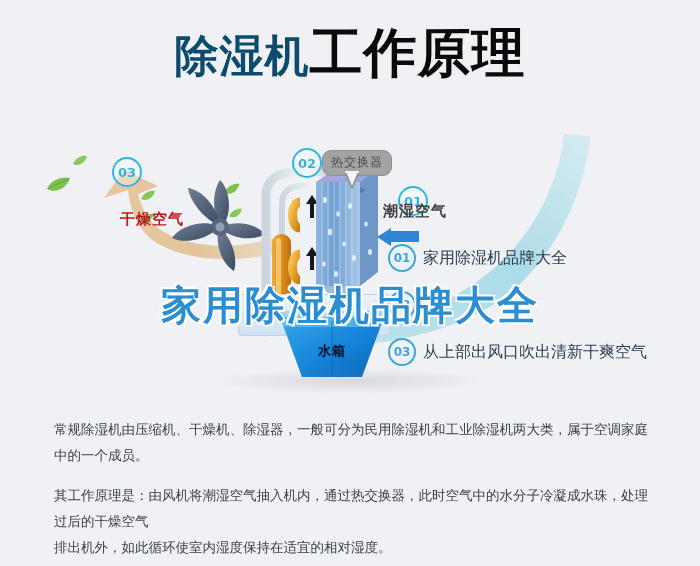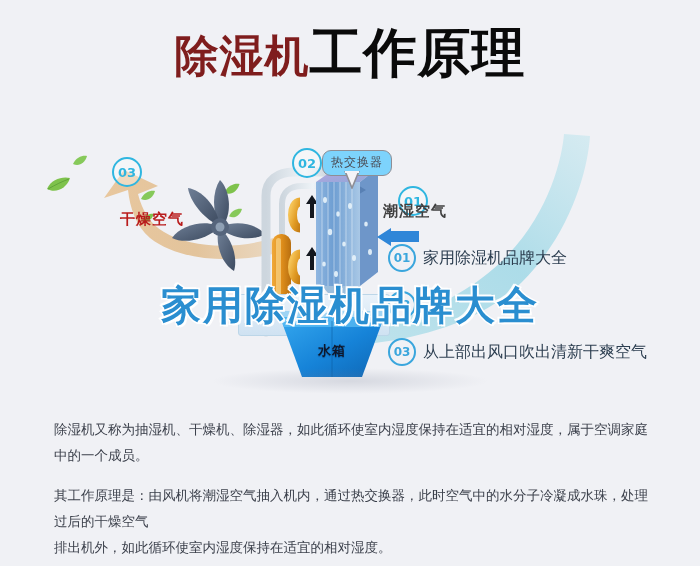--- a/index.html
+++ b/index.html
@@ -18,21 +18,21 @@
   }
 
   
   #title{
     position:absolute;left:0;top:26px;width:700px;
     text-align:center;
     white-space:nowrap;
     line-height:1;
   }
   #title .t-small{
-    font-size:44px;font-weight:bold;color:#7f1d1d;
+    font-size:44px;font-weight:bold;color:#0c4a6e;
     letter-spacing:1px;
     font-family:"DejaVu Sans","Liberation Sans",sans-serif;
   }
   #title .t-big{
     font-size:53px;font-weight:bold;color:#0a0a0a;
     letter-spacing:1px;
     font-family:"DejaVu Sans","Liberation Sans",sans-serif;
   }
 
   
@@ -90,21 +90,21 @@
   }
   #badge-03{left:112px;top:157px;}
   #badge-02{left:292px;top:148px;}
   #badge-01{left:398px;top:186px;}
 
   
   #callout{
     position:absolute;left:322px;top:150px;
     padding:3px 8px 4px 8px;
     border:1.6px solid #8e8e95;border-radius:9px;
-    background:#7dd3fc;color:#4a4a52;
+    background:#a3a3a3;color:#4a4a52;
     font-size:12px;letter-spacing:1px;white-space:nowrap;
     font-family:"DejaVu Sans","Liberation Sans",sans-serif;
   }
   #callout-stem{
     position:absolute;left:344px;top:171px;width:16px;height:18px;
   }
 
   
   .air-label{
     position:absolute;white-space:nowrap;
@@ -385,17 +385,17 @@
 
   <div id="art-shadow"></div>
 
   <div id="watermark">
     <span>家用除湿机品牌大全</span>
   </div>
 
 </div>
 
 <div id="body-text">
-  <p>除湿机又称为抽湿机、干燥机、除湿器，如此循环使室内湿度保持在适宜的相对湿度，属于空调家庭中的一个成员。</p>
+  <p>常规除湿机由压缩机、干燥机、除湿器，一般可分为民用除湿机和工业除湿机两大类，属于空调家庭中的一个成员。</p>
   <div class="gap"></div>
   <p>其工作原理是：由风机将潮湿空气抽入机内，通过热交换器，此时空气中的水分子冷凝成水珠，处理过后的干燥空气</p>
   <p>排出机外，如此循环使室内湿度保持在适宜的相对湿度。</p>
 </div>
 
 </body></html>

